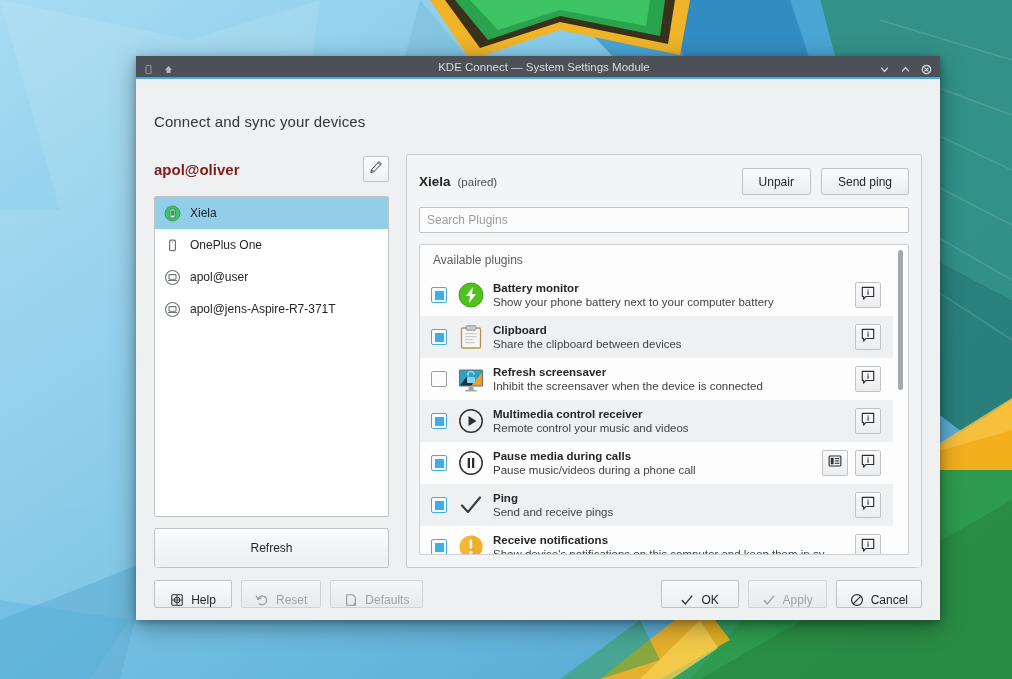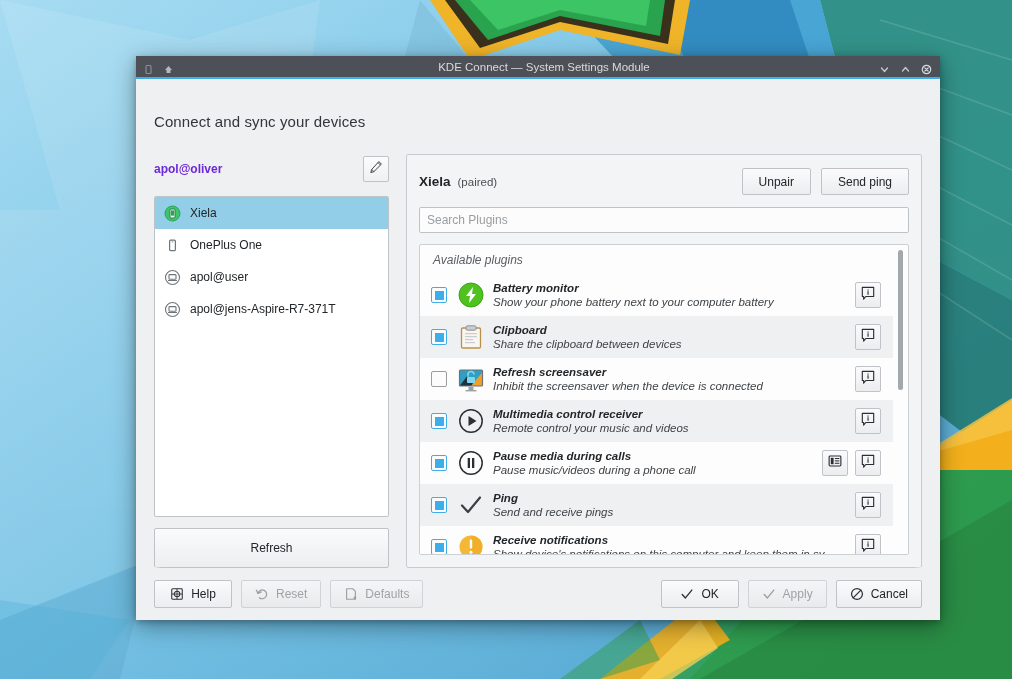--- a/index.html
+++ b/index.html
@@ -67,21 +67,21 @@
   }
 
   .columns { display: flex; flex: 1; gap: 17px; margin-top: 24px; min-height: 0; }
 
   
   .leftcol { width: 235px; display: flex; flex-direction: column; flex: none; }
   .account-row {
     display: flex; align-items: center; justify-content: space-between;
     height: 30px; margin-bottom: 12px;
   }
-  .account-name { font-size: 12px; font-weight: bold; color: #6d28d9; }
+  .account-name { font-size: 15px; font-weight: bold; color: #7f1d1d; }
   .icon-btn {
     width: 26px; height: 26px;
     border: 1px solid #bfc3c7; border-radius: 2px;
     background: linear-gradient(#fcfcfc, #eff0f1);
     display: flex; align-items: center; justify-content: center;
     cursor: pointer;
   }
 
   .devicelist {
     flex: 1;
@@ -148,21 +148,21 @@
     margin-top: 11px;
     flex: 1;
     border: 1px solid #cdd1d4;
     border-radius: 2px;
     background: #fdfdfd;
     position: relative;
     overflow: hidden;
     min-height: 0;
     display: flex;
   }
-  .plugin-scroll { flex: 1; overflow: hidden; position: relative; font-style: italic; }
+  .plugin-scroll { flex: 1; overflow: hidden; position: relative; }
   .plugin-head {
     font-size: 12px; color: #5a5e62;
     padding: 8px 0 7px 13px;
   }
   .plugin-row {
     display: flex; align-items: center;
     height: 42px;
     padding: 0 0 0 11px;
   }
   .plugin-row.alt { background: #eff0f1; }
@@ -210,21 +210,21 @@
     background: #eff0f1;
   }
   .bb-left { display: flex; gap: 9px; }
   .bb-right { margin-left: auto; display: flex; gap: 9px; padding-left: 22px; }
   .bb-btn {
     height: 28px; min-width: 78px;
     border: 1px solid #bfc3c7; border-radius: 2px;
     background: linear-gradient(#fbfbfc, #ebedef);
     font-size: 12px; color: #232629;
     font-family: inherit;
-    display: flex; align-items: center; justify-content: center; gap: 7px;
+    display: flex; align-items: flex-end; justify-content: center; gap: 7px;
     padding: 0 13px;
     cursor: pointer;
   }
   .bb-btn.disabled {
     color: #9fa3a6;
     background: linear-gradient(#f4f5f6, #e9eaec);
     border-color: #cfd3d6;
     cursor: default;
   }
   .bb-btn.disabled svg { opacity: .42; }

